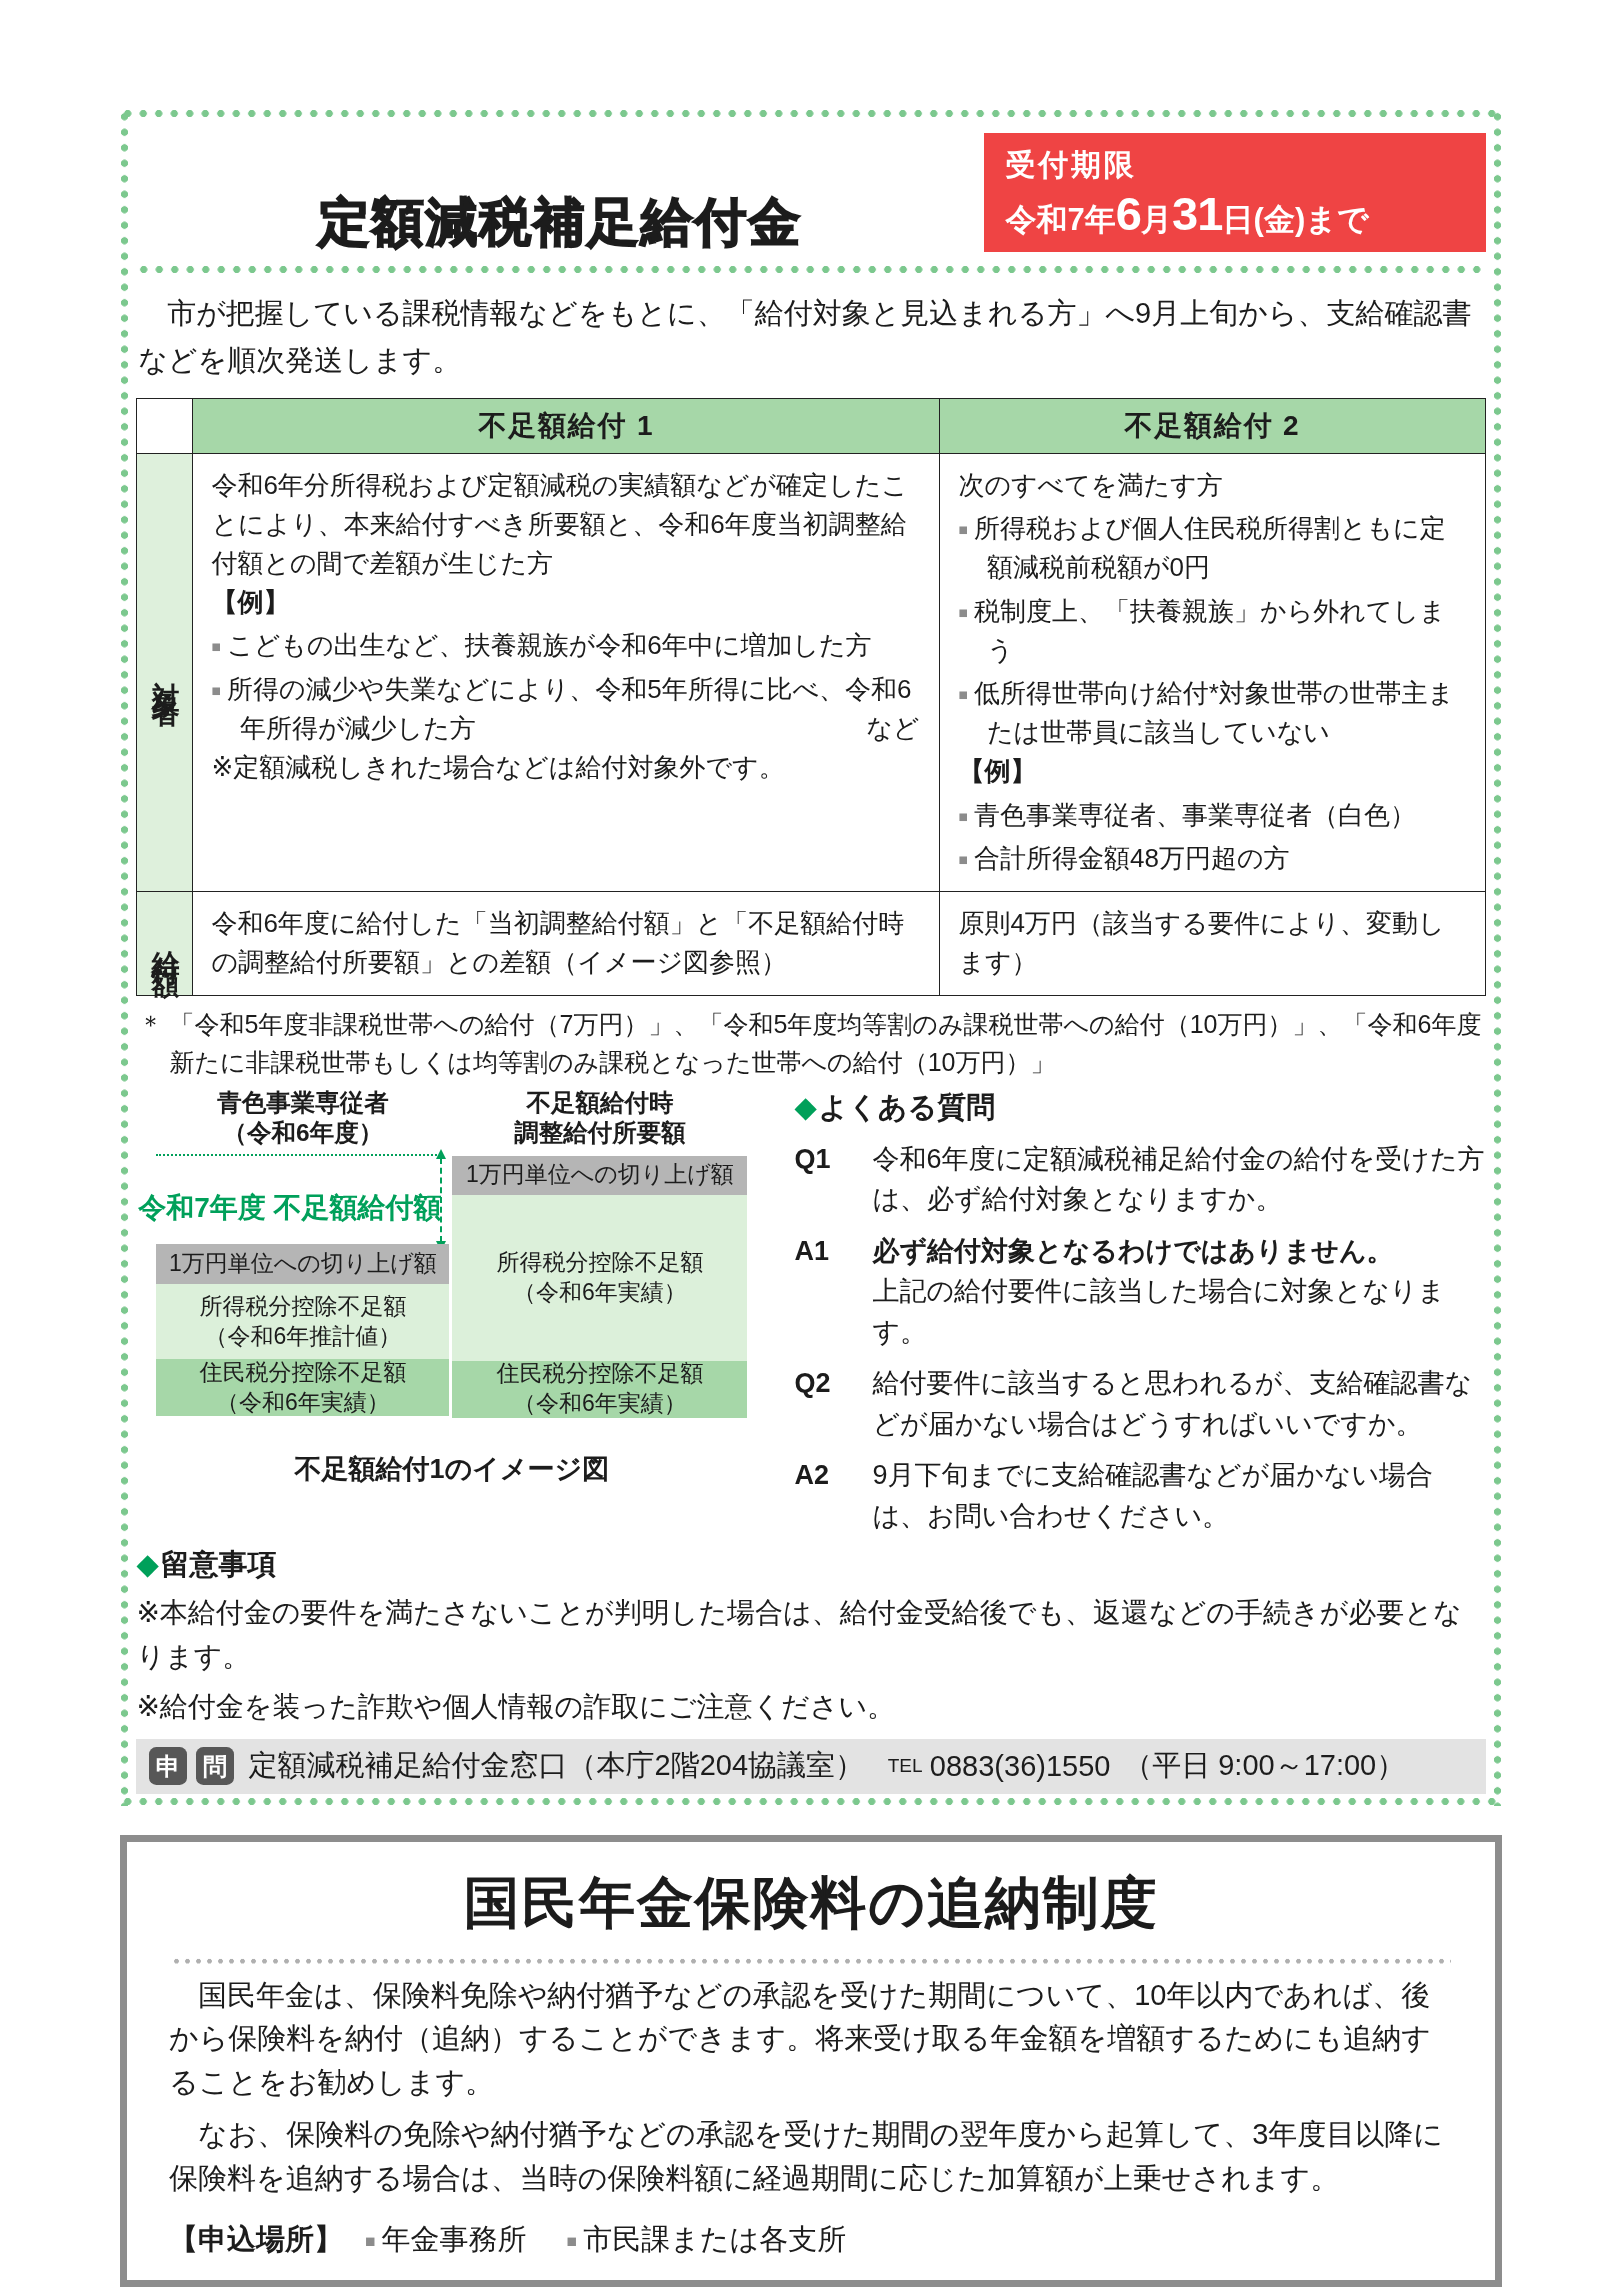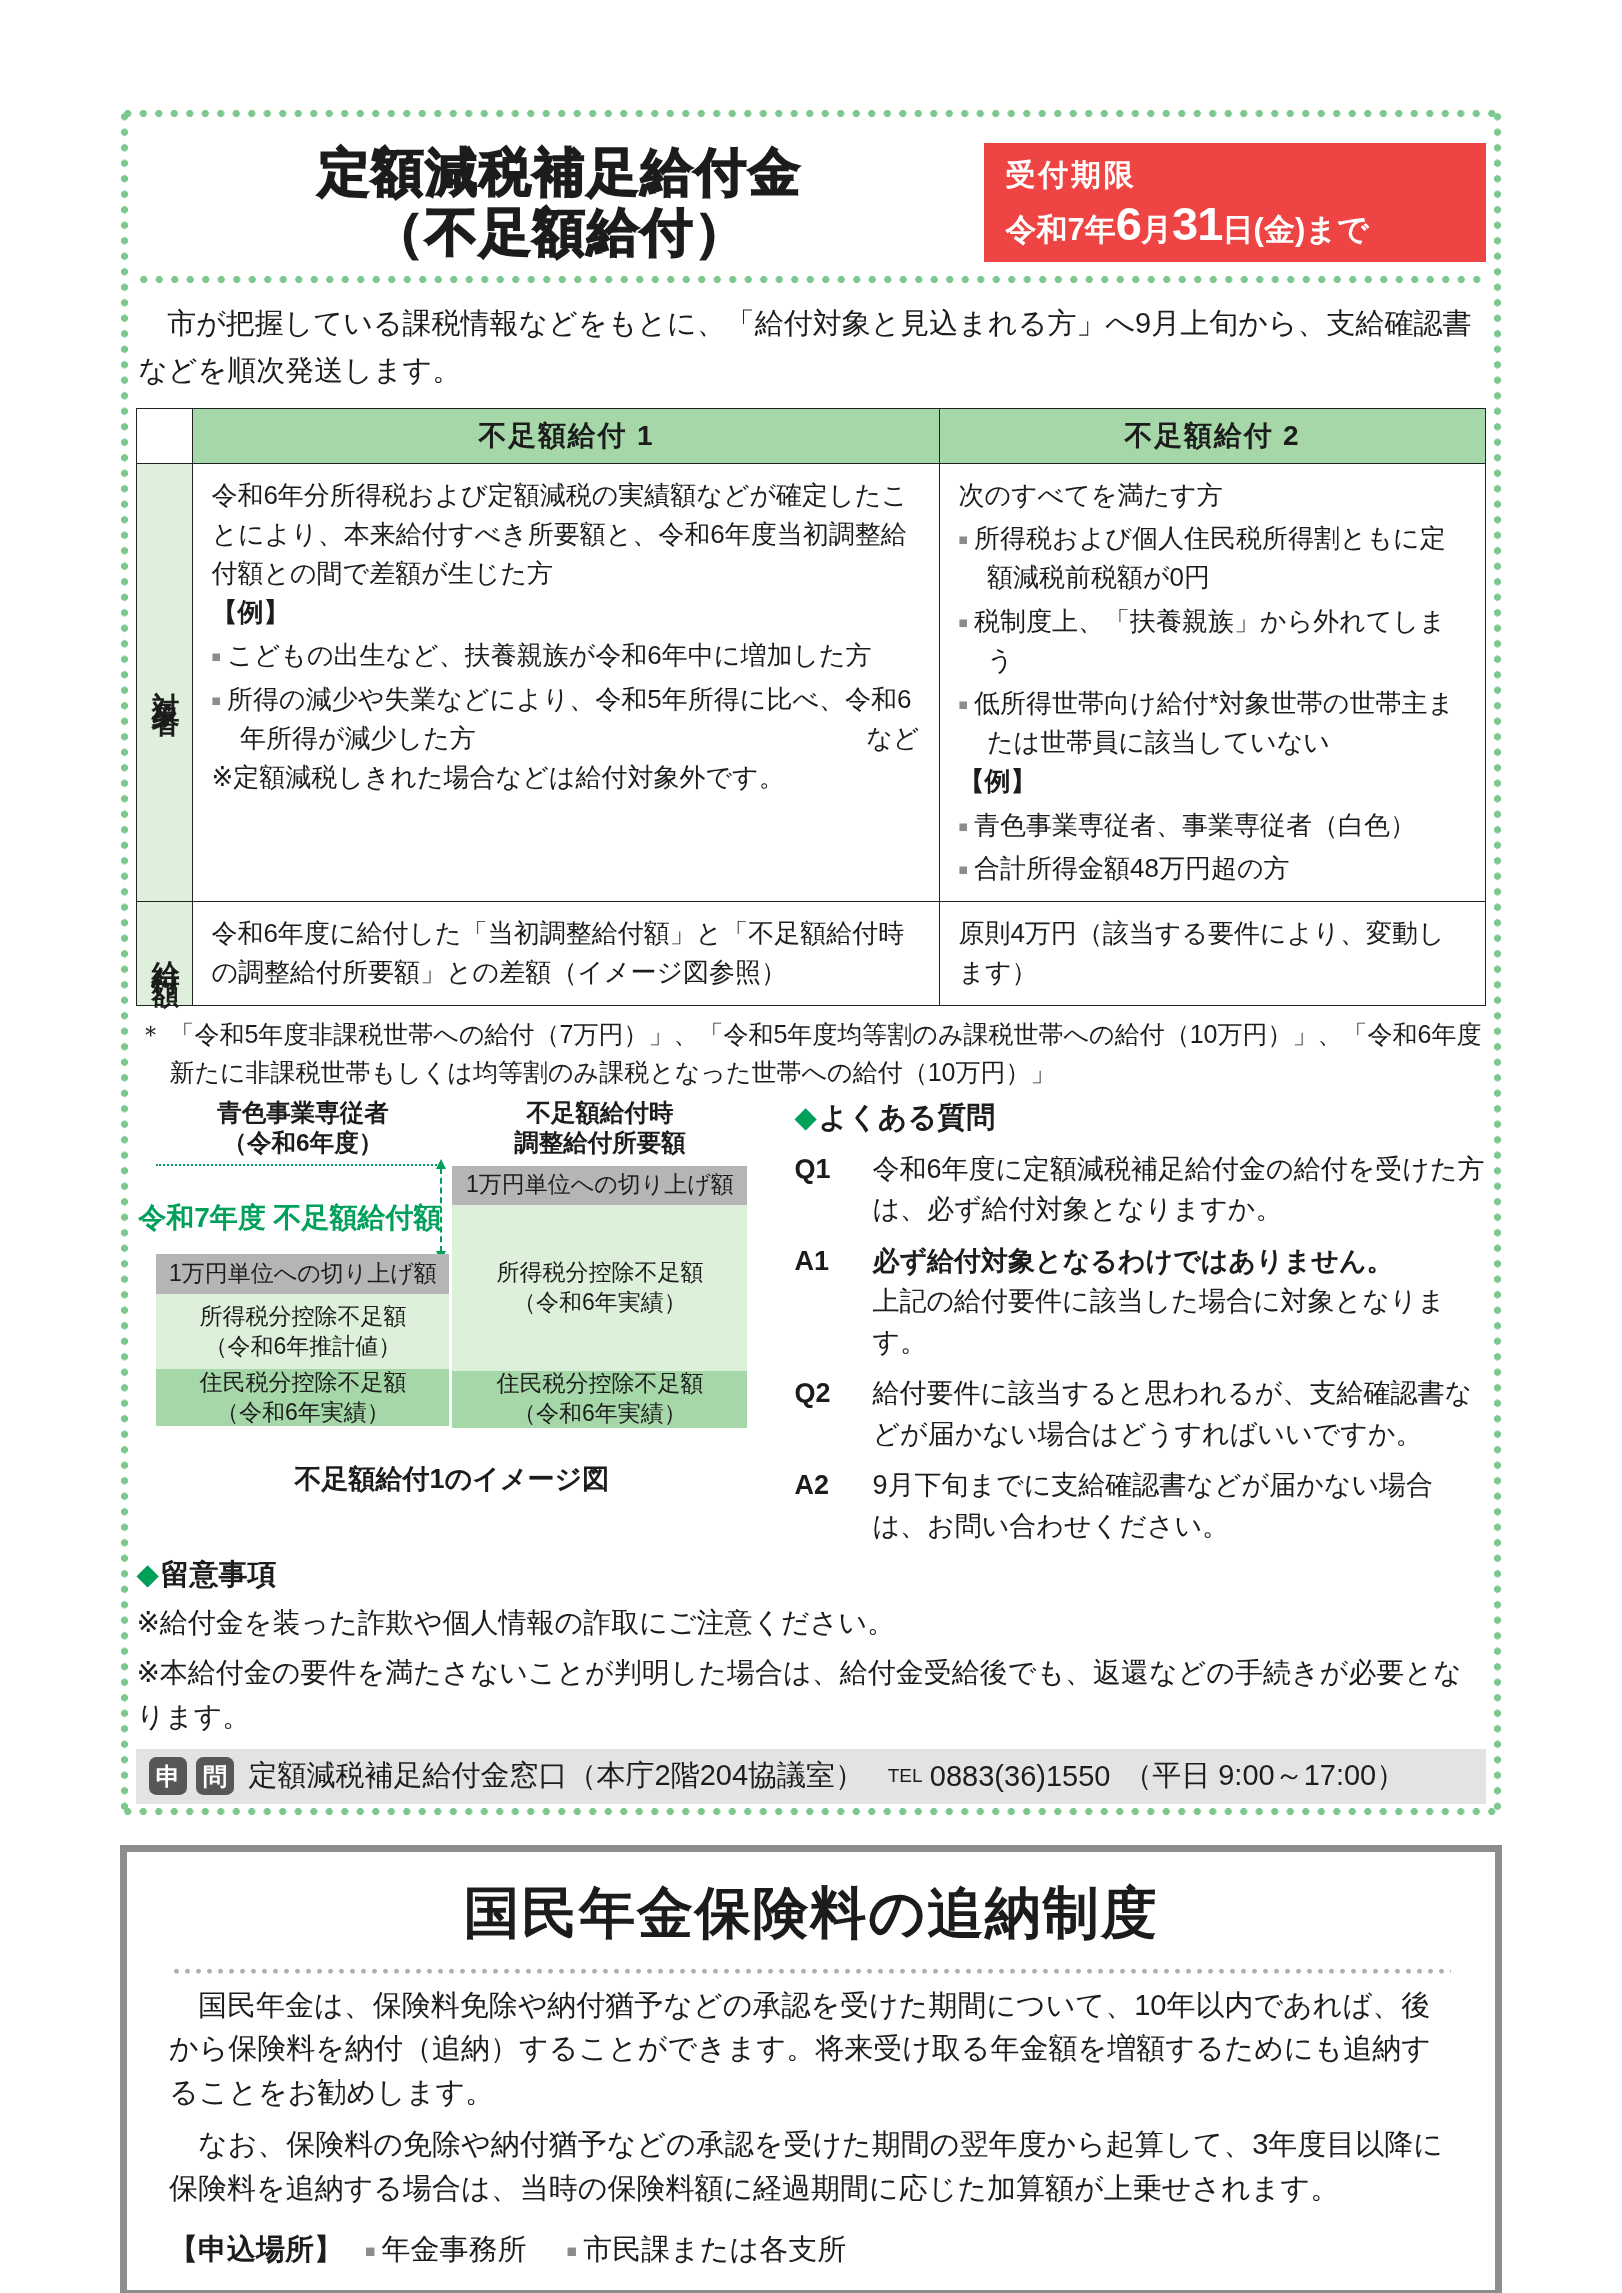--- a/index.html
+++ b/index.html
@@ -115,21 +115,20 @@
 
   <section class="sec1">
     <div class="dot-h top"></div>
     <div class="dot-h bottom"></div>
     <div class="dot-v left"></div>
     <div class="dot-v right"></div>
 
     <div class="s1-header">
       <div class="s1-title">
         <div>定額減税補足給付金</div>
-        <div>（不足額給付）</div>
       </div>
       <div class="deadline">
         <div class="dl1">受付期限</div>
         <div class="dl2"><span>令和7年</span><span class="big">6</span><span>月</span><span class="big">31</span><span>日(金)</span><span>まで</span></div>
       </div>
     </div>
 
     <div class="dot-sep"></div>
 
     <p class="intro">市が把握している課税情報などをもとに、「給付対象と見込まれる方」へ9月上旬から、支給確認書などを順次発送します。</p>
@@ -246,22 +245,22 @@
           <div class="faq-body">9月下旬までに支給確認書などが届かない場合は、お問い合わせください。</div>
         </div>
       </div>
     </div>
 
     <div class="notes">
       <div class="head-diamond">
         <span class="diamond">◆</span>
         <span>留意事項</span>
       </div>
+      <div class="item">※本給付金の要件を満たさないことが判明した場合は、給付金受給後でも、返還などの手続きが必要となります。</div>
       <div class="item">※給付金を装った詐欺や個人情報の詐取にご注意ください。</div>
-      <div class="item">※本給付金の要件を満たさないことが判明した場合は、給付金受給後でも、返還などの手続きが必要となります。</div>
     </div>
 
     <div class="contact">
       <div class="badge">申</div>
       <div class="badge">問</div>
       <span class="ct-text">定額減税補足給付金窓口（本庁2階204協議室）</span>
       <span class="tel-label">TEL</span>
       <span class="ct-tel">0883(36)1550</span>
       <span class="ct-hours">（平日 9:00～17:00）</span>
     </div>

